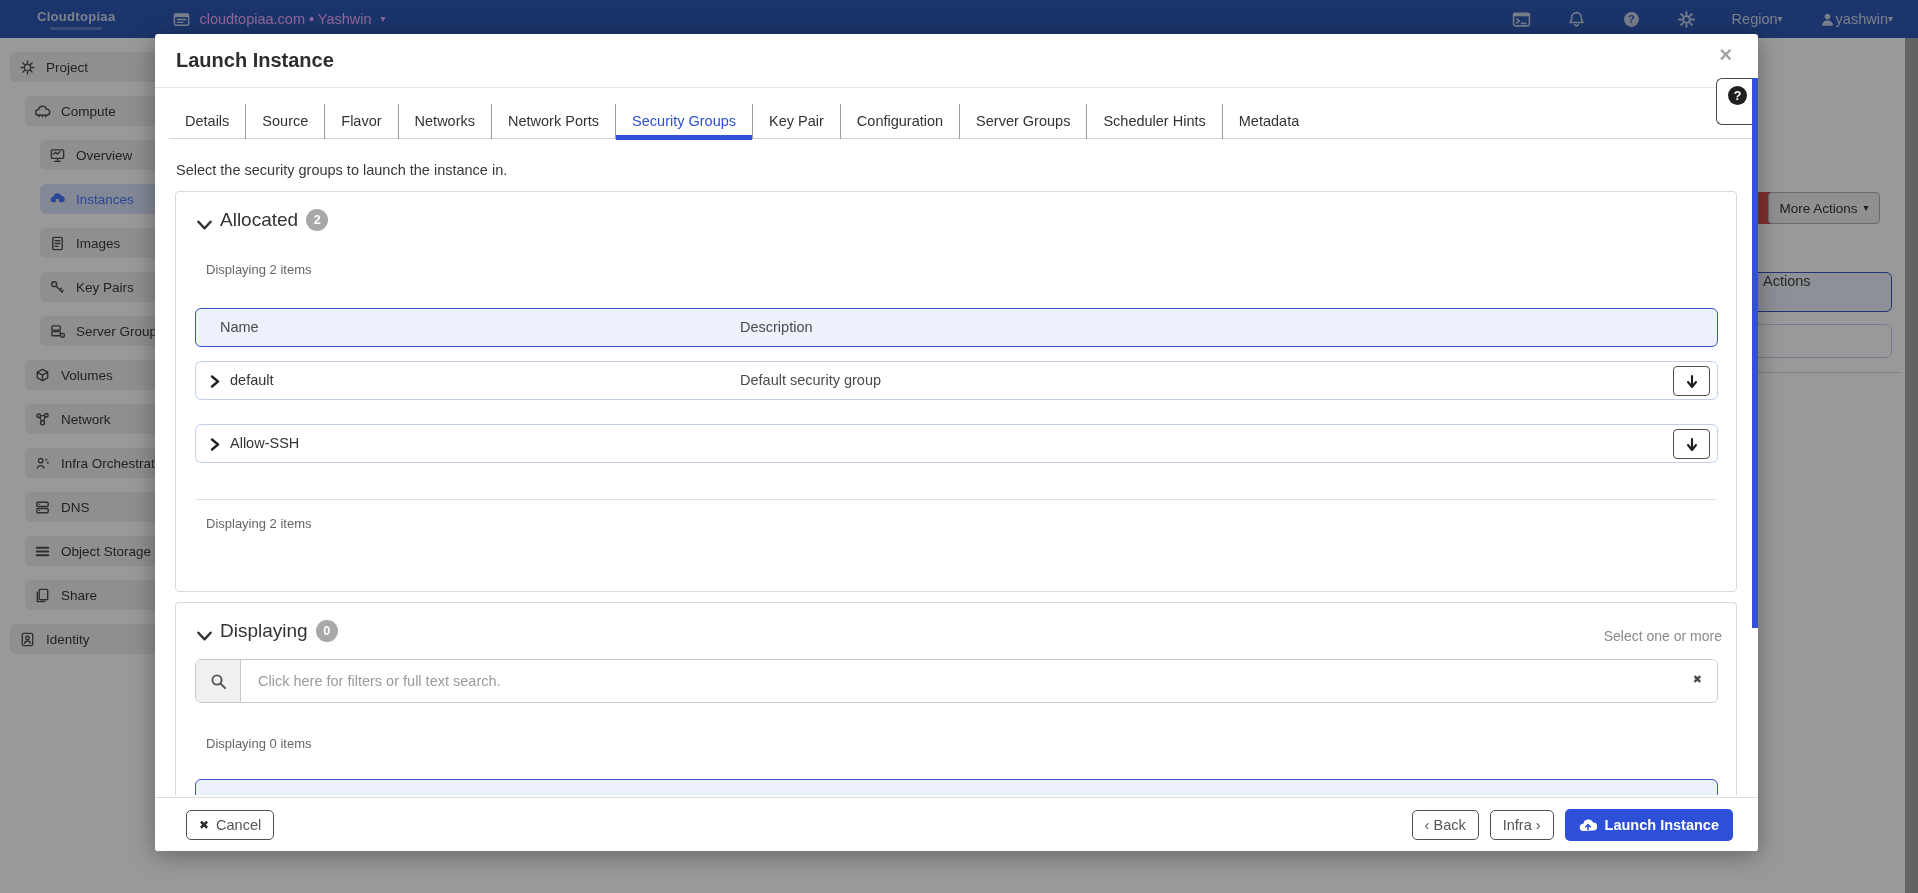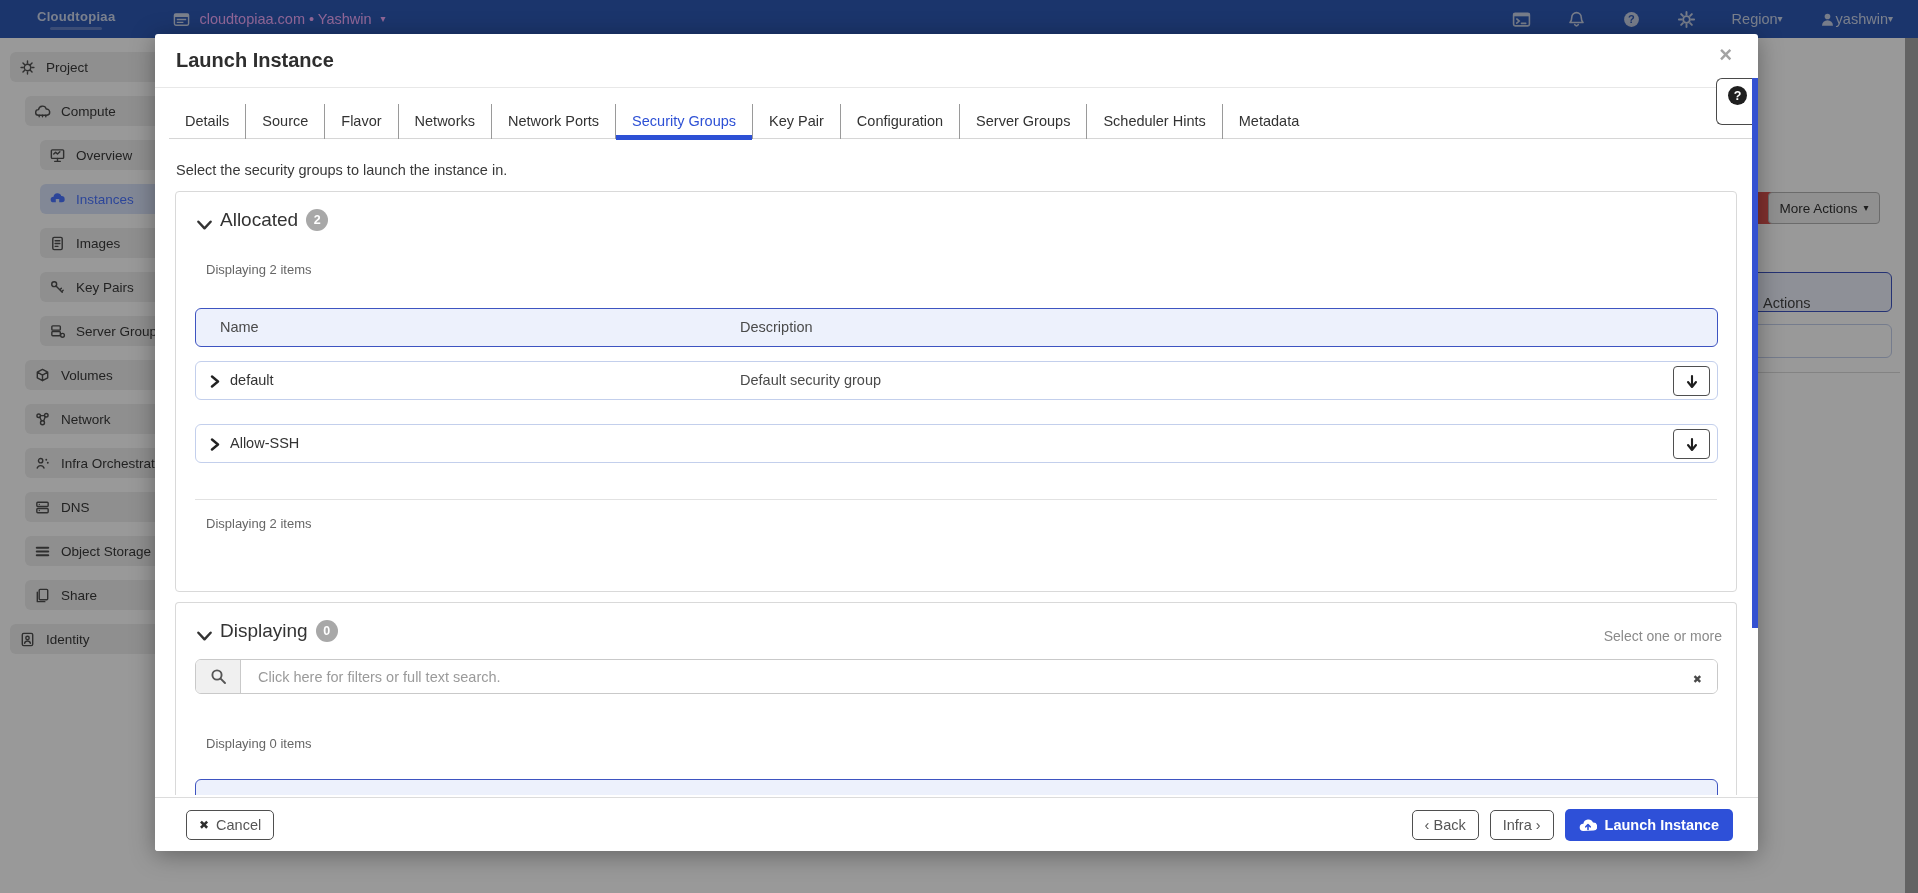--- a/index.html
+++ b/index.html
@@ -26,21 +26,21 @@
   .sb-item.active { background:#d9e3fb; color:#4a74ff; }
   .sb-ico { width:18px; height:18px; flex:0 0 18px; display:flex; align-items:center; justify-content:center; }
   .sb-ico svg { stroke:#4f4f4f; fill:none; stroke-width:1.5; stroke-linecap:round; stroke-linejoin:round; }
   .sb-item.active .sb-ico svg { stroke:#4a74ff; }
   .sb-item.active .sb-ico svg .fillme { fill:#4a74ff; stroke:none; }
 
   
   .bg-main { position:absolute; left:222px; top:38px; right:0; bottom:0; background:#ffffff; z-index:1; }
   .bg-red-btn { left:1532px; top:154px; width:26px; height:32px; background:#d9534f; border-radius:4px; }
   .bg-more-actions { left:1546px; top:154px; width:112px; height:32px; background:#f1f1f1; border:1px solid #b3b3b3; border-radius:4px; display:flex; align-items:center; justify-content:center; gap:6px; font-size:13.5px; color:#333; cursor:pointer; }
-  .bg-actions-header { left:1478px; top:234px; width:192px; height:40px; background:#edf1fc; border:1.5px solid #3e54c1; border-radius:6px; display:flex; align-items:flex-end; padding-left:62px; font-size:14.5px; color:#444; }
+  .bg-actions-header { left:1478px; top:234px; width:192px; height:40px; background:#edf1fc; border:1.5px solid #3e54c1; border-radius:6px; display:flex; align-items:flex-start; padding-left:62px; font-size:14.5px; color:#444; }
   .bg-row { left:1478px; top:286px; width:192px; height:34px; background:#fff; border:1px solid #c3cfec; border-radius:6px; }
   .bg-divider { left:1536px; top:334px; right:18px; border-top:1px solid #dadada; }
   .browser-scrollbar { position:absolute; right:0; top:38px; bottom:0; width:13px; background:#a6a6a6; z-index:1; }
 
   
   .backdrop { position:absolute; inset:0; background:rgba(0,0,0,0.40); z-index:5; }
 
   
   .modal { position:absolute; left:155px; top:34px; width:1603px; height:817px; background:#fff; border-radius:3px; box-shadow:0 4px 24px rgba(0,0,0,.35); z-index:10; }
   .m-header { position:absolute; top:0; left:0; right:0; height:54px; border-bottom:1px solid #e8e8e8; }
@@ -70,21 +70,21 @@
   .t-row { background:#fff; border:1.2px solid #c3cfec; cursor:pointer; }
   .cell { position:absolute; top:0; line-height:37px; font-size:14.5px; }
   .c-name-h { left:24px; color:#4a4a4a; }
   .c-desc { left:544px; color:#4a4a4a; }
   .row-chev { position:absolute; left:14px; top:13px; }
   .c-name { left:34px; color:#333; }
   .move-btn { position:absolute; right:7px; top:4px; width:37px; height:30px; background:#fff; border:1.5px solid #4f4f4f; border-radius:4px; display:flex; align-items:center; justify-content:center; cursor:pointer; }
   .alloc-divider { position:absolute; left:19px; right:19px; top:307px; border-top:1px solid #e2e2e2; }
 
   .avail-head-right { position:absolute; right:14px; top:25px; font-size:14px; color:#8a8a8a; }
-  .searchbar { position:absolute; left:19px; top:56px; width:1523px; height:35px; border:1px solid #c9c9c9; border-radius:6px; display:flex; align-items:stretch; overflow:hidden; }
+  .searchbar { position:absolute; left:19px; top:56px; width:1523px; height:44px; border:1px solid #c9c9c9; border-radius:6px; display:flex; align-items:stretch; overflow:hidden; }
   .search-addon { width:45px; background:#f0f0f0; border-right:1px solid #c9c9c9; display:flex; align-items:center; justify-content:center; }
   .searchbar input { flex:1; border:none; outline:none; padding:0 40px 0 17px; font-size:14.5px; color:#333; font-family:"Liberation Sans", sans-serif; }
   .searchbar input::placeholder { color:#9a9a9a; }
   .search-clear { position:absolute; right:15px; top:13px; font-size:11px; color:#4a4a4a; cursor:pointer; }
   .partial-thead { position:absolute; left:19px; top:176px; width:1523px; height:60px; background:#edf1fc; border:1.5px solid #3e54c1; border-radius:6px; }
 
   .m-footer { position:absolute; left:0; right:0; bottom:0; height:54px; border-top:1px solid #dcdcdc; display:flex; align-items:center; justify-content:space-between; padding:0 25px 0 31px; background:#fff; border-radius:0 0 3px 3px; }
   .btn { height:30px; display:inline-flex; align-items:center; gap:7px; padding:0 12px; border:1.5px solid #4f4f4f; border-radius:5px; background:#fff; font-size:14.5px; color:#555; cursor:pointer; font-family:"Liberation Sans", sans-serif; }
   .btn .x-ic { color:#2e2e2e; font-size:12px; }
   .footer-right { display:flex; align-items:center; gap:11px;padding-left:18px; }

